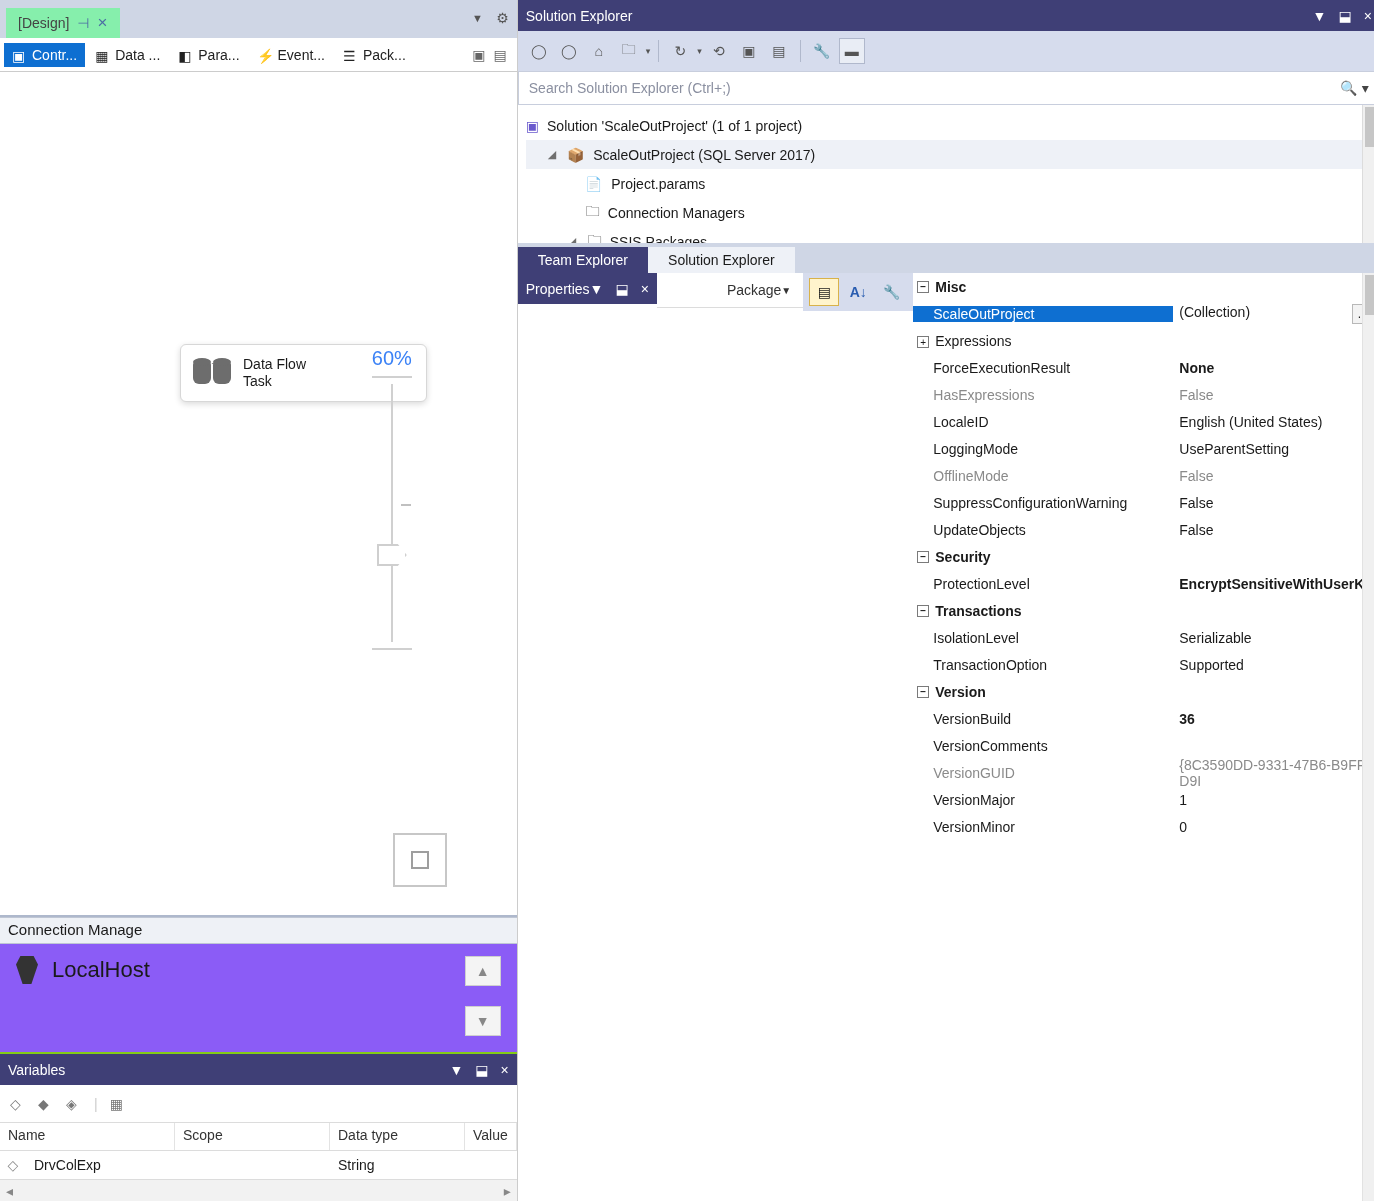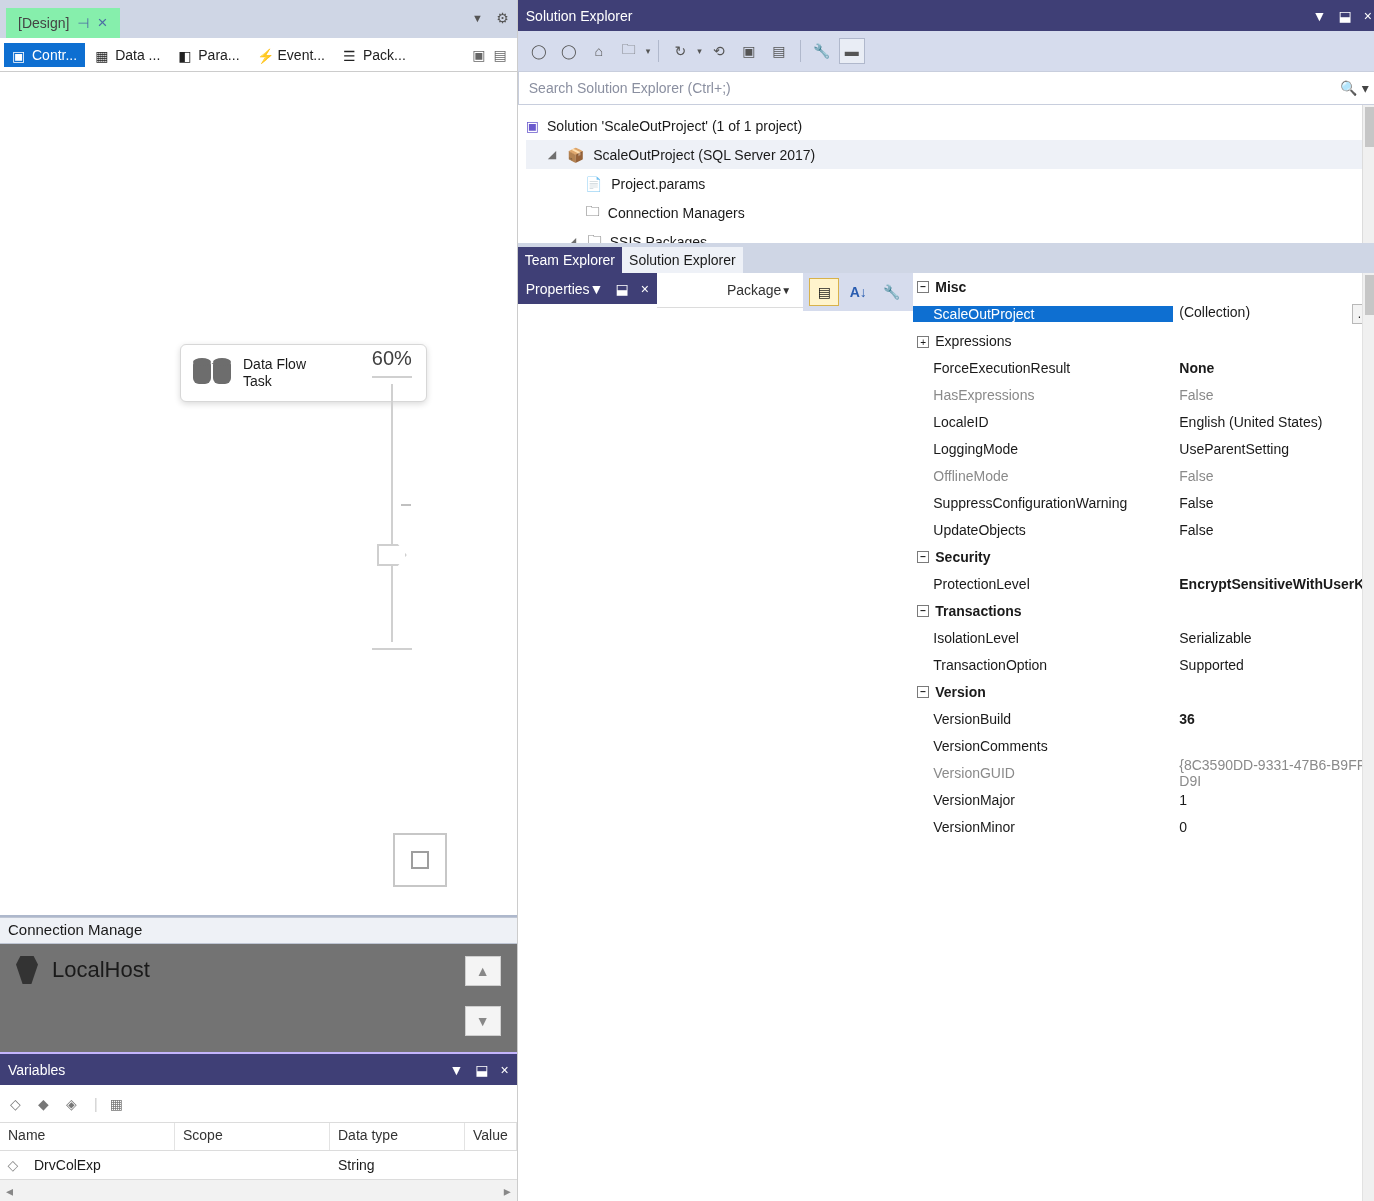--- a/index.html
+++ b/index.html
@@ -22,31 +22,31 @@
 
 
 .canvas{flex:1;background:#fff;position:relative;border-bottom:2px solid #aeb8cc}
 .dfbox{position:absolute;left:180px;top:272px;width:247px;height:58px;background:#fff;border:1px solid #d7d7d7;border-radius:6px;box-shadow:0 2px 6px rgba(0,0,0,.15);display:flex;align-items:center;padding:8px 12px;gap:12px}
 .dfbox .cyl{display:flex;gap:2px}
 .cyl .c{width:18px;height:22px;background:#6d6d6d;border-radius:3px 3px 6px 6px;position:relative}
 .cyl .c::before{content:"";position:absolute;top:-4px;left:0;width:18px;height:8px;background:#6d6d6d;border-radius:50%}
 .dfbox .arrow{position:absolute;top:8px;left:28px;font-size:14px;color:#333}
 .dfbox .lbl{font-size:16px;line-height:1.2}
 .slider{position:absolute;right:90px;top:275px;width:70px;display:flex;flex-direction:column;align-items:center}
-.slider .pct{color:#404040;font-size:20px;margin-bottom:6px}
+.slider .pct{color:#3b82f6;font-size:20px;margin-bottom:6px}
 .slider .bar{width:2px;height:258px;background:#d0d0d0;position:relative;margin:6px 0}
 .slider .top,.slider .bot{width:40px;height:2px;background:#d0d0d0}
 .slider .tick{position:absolute;right:-18px;width:10px;height:2px;background:#c0c0c0}
 .slider .thumb{position:absolute;left:-14px;top:160px;width:30px;height:22px;background:#fff;border:2px solid #cfcfcf;clip-path:polygon(0 0,70% 0,100% 50%,70% 100%,0 100%)}
 .fitbox{position:absolute;right:70px;bottom:28px;width:54px;height:54px;border:2px solid #c7c7c7;display:flex;align-items:center;justify-content:center}
 .fitbox .inner{width:18px;height:18px;border:2px solid #9e9e9e}
 
 
 .connhdr{height:27px;background:#eef1f6;border-top:1px solid #bfc6d4;border-bottom:1px solid #bfc6d4;padding:3px 8px;font-size:15px}
-.connbody{height:110px;background:#737373;display:flex;align-items:flex-start;justify-content:space-between;padding:12px 16px;border-bottom:2px solid #c4b5fd}
+.connbody{height:110px;background:#8b5cf6;display:flex;align-items:flex-start;justify-content:space-between;padding:12px 16px;border-bottom:2px solid #84cc16}
 .connbody .item{display:flex;align-items:center;gap:14px}
 .connbody .cupico{width:22px;height:28px;background:#333;clip-path:polygon(20% 0,80% 0,100% 30%,70% 100%,30% 100%,0 30%)}
 .connbody .name{font-size:22px}
 .connbody .scroll{display:flex;flex-direction:column;gap:20px}
 .connbody .scroll .btn{width:36px;height:30px;border:1px solid #cfcfcf;background:#f4f4f4;display:flex;align-items:center;justify-content:center;color:#888}
 
 
 .varpanel{display:flex;flex-direction:column;flex:0 0 auto}
 .vartoolbar{height:38px;display:flex;align-items:center;gap:12px;padding:0 10px;background:#fff;border-bottom:1px solid #dcdcdc}
 .vartoolbar .ic{width:16px;height:16px;color:#777}
@@ -69,21 +69,21 @@
 .sesearch{height:34px;border:1px solid #c8cedd;margin:0;display:flex;align-items:center;padding:0 10px;color:#8a8fa0;justify-content:space-between;background:#fff}
 .setree{background:#fff;padding:6px 4px 2px 8px;height:138px;overflow:hidden;position:relative}
 .setree .node{display:flex;align-items:center;gap:8px;height:29px;font-size:16px}
 .setree .node .exp{width:12px;color:#6f6f6f;font-size:11px}
 .setree .bold{font-weight:400}
 .setree .ind1{padding-left:22px}.setree .ind2{padding-left:60px}
 .setree .sel{background:#eef1f7}
 .setree .sbar{position:absolute;right:0;top:0;width:18px;height:100%;background:#f0f0f0;border-left:1px solid #dcdcdc}
 .setree .sbar .th{position:absolute;top:2px;left:2px;width:14px;height:40px;background:#c6c6c6}
 .bottomtabs{height:30px;background:#cfd6e5;display:flex;align-items:flex-end}
-.bottomtabs .bt{padding:5px 7px;background:#eef1f7}
+.bottomtabs .bt{padding:5px 20px;background:#eef1f7}
 .bottomtabs .bt.active{background:#3f3f76;color:#fff}
 
 
 .props{display:flex;flex:1}
 .propsname{height:35px;background:#fff;border-bottom:1px solid #dcdcdc;display:flex;align-items:center;justify-content:space-between;padding:0 12px 0 70px;color:#333}
 .propstb{height:38px;background:#d6dced;display:flex;align-items:center;gap:4px;padding:0 6px}
 .propstb .pb{width:30px;height:28px;display:flex;align-items:center;justify-content:center;border:1px solid transparent}
 .propstb .pb.active{background:#fff4cc;border:1px solid #d8b24a}
 .propgrid{flex:1;background:#fff;overflow:auto;position:relative}
 .propgrid .cat{display:flex;align-items:center;height:27px;font-weight:700;padding-left:4px;gap:6px}

